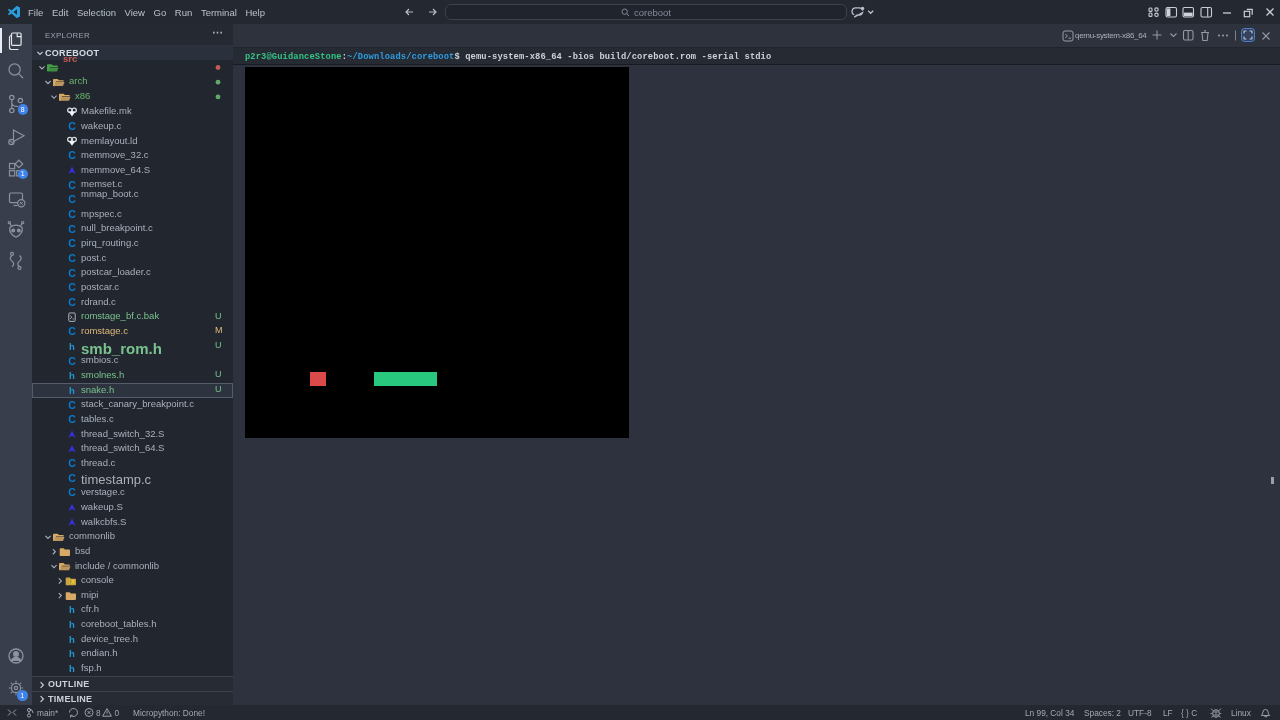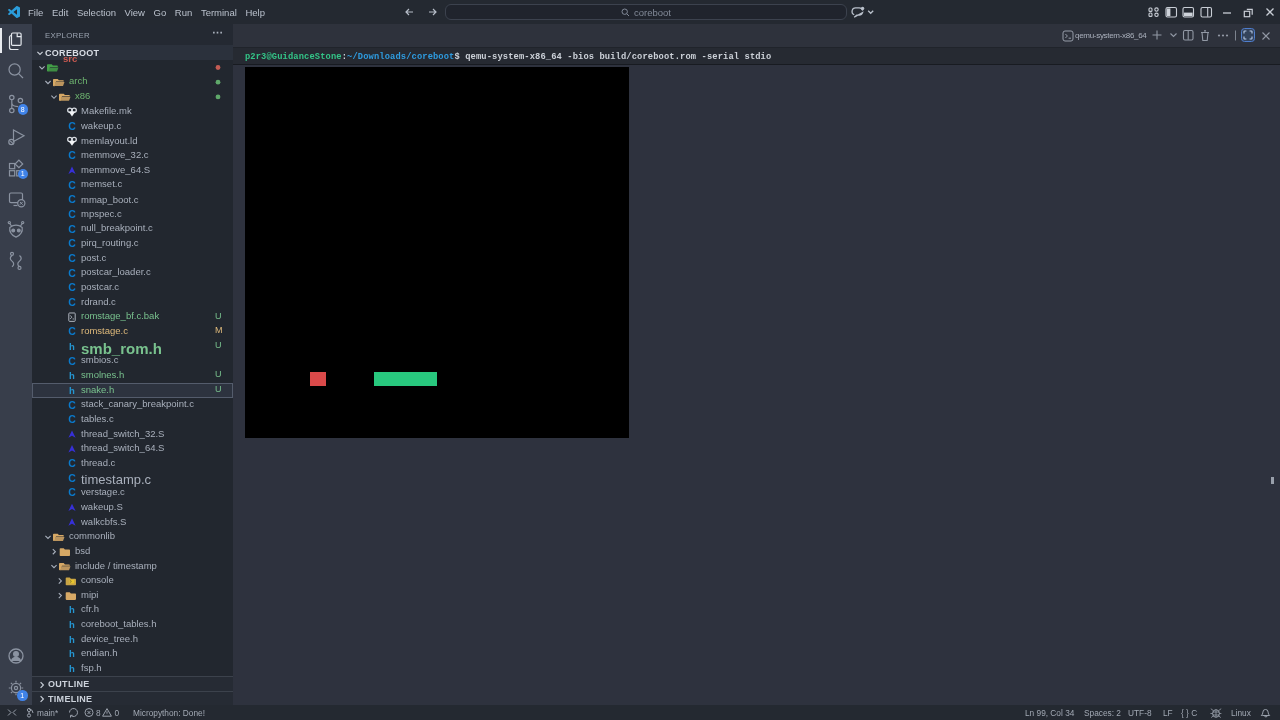--- a/index.html
+++ b/index.html
@@ -198,21 +198,21 @@
       </svg>
       <div style="position:absolute;left:31px;top:29px;font-size:9.5px;color:#cb5a51;font-weight:700;letter-spacing:0;white-space:nowrap">src</div>
       <div style="position:absolute;left:37px;top:51.4px;font-size:9.5px;color:#6db36f;font-weight:400;letter-spacing:0;white-space:nowrap">arch</div>
       <div style="position:absolute;left:43px;top:66.1px;font-size:9.5px;color:#6db36f;font-weight:400;letter-spacing:0;white-space:nowrap">x86</div>
       <div style="position:absolute;left:49px;top:81.2px;font-size:9.5px;color:#a9b0bc;font-weight:400;letter-spacing:0;white-space:nowrap">Makefile.mk</div>
       <div style="position:absolute;left:49px;top:95.8px;font-size:9.5px;color:#a9b0bc;font-weight:400;letter-spacing:0;white-space:nowrap">wakeup.c</div>
       <div style="position:absolute;left:49px;top:110.5px;font-size:9.5px;color:#a9b0bc;font-weight:400;letter-spacing:0;white-space:nowrap">memlayout.ld</div>
       <div style="position:absolute;left:49px;top:125.1px;font-size:9.5px;color:#a9b0bc;font-weight:400;letter-spacing:0;white-space:nowrap">memmove_32.c</div>
       <div style="position:absolute;left:49px;top:139.8px;font-size:9.5px;color:#a9b0bc;font-weight:400;letter-spacing:0;white-space:nowrap">memmove_64.S</div>
       <div style="position:absolute;left:49px;top:154.4px;font-size:9.5px;color:#a9b0bc;font-weight:400;letter-spacing:0;white-space:nowrap">memset.c</div>
-      <div style="position:absolute;left:49px;top:170px;font-size:9.5px;color:#a9b0bc;font-weight:400;letter-spacing:0;white-space:nowrap">mmap_boot.c</div>
+      <div style="position:absolute;left:49px;top:164px;font-size:9.5px;color:#a9b0bc;font-weight:400;letter-spacing:0;white-space:nowrap">mmap_boot.c</div>
       <div style="position:absolute;left:49px;top:183.7px;font-size:9.5px;color:#a9b0bc;font-weight:400;letter-spacing:0;white-space:nowrap">mpspec.c</div>
       <div style="position:absolute;left:49px;top:198.4px;font-size:9.5px;color:#a9b0bc;font-weight:400;letter-spacing:0;white-space:nowrap">null_breakpoint.c</div>
       <div style="position:absolute;left:49px;top:213.1px;font-size:9.5px;color:#a9b0bc;font-weight:400;letter-spacing:0;white-space:nowrap">pirq_routing.c</div>
       <div style="position:absolute;left:49px;top:227.7px;font-size:9.5px;color:#a9b0bc;font-weight:400;letter-spacing:0;white-space:nowrap">post.c</div>
       <div style="position:absolute;left:49px;top:242.4px;font-size:9.5px;color:#a9b0bc;font-weight:400;letter-spacing:0;white-space:nowrap">postcar_loader.c</div>
       <div style="position:absolute;left:49px;top:257.0px;font-size:9.5px;color:#a9b0bc;font-weight:400;letter-spacing:0;white-space:nowrap">postcar.c</div>
       <div style="position:absolute;left:49px;top:271.7px;font-size:9.5px;color:#a9b0bc;font-weight:400;letter-spacing:0;white-space:nowrap">rdrand.c</div>
       <div style="position:absolute;left:49px;top:286.3px;font-size:9.5px;color:#79c28e;font-weight:400;letter-spacing:0;white-space:nowrap">romstage_bf.c.bak</div>
       <div style="position:absolute;left:183px;top:286.7px;font-size:9px;color:#79c28e;font-weight:400;letter-spacing:0;white-space:nowrap">U</div>
       <div style="position:absolute;left:49px;top:301.0px;font-size:9.5px;color:#dfba7b;font-weight:400;letter-spacing:0;white-space:nowrap">romstage.c</div>
@@ -228,21 +228,21 @@
       <div style="position:absolute;left:49px;top:388.9px;font-size:9.5px;color:#a9b0bc;font-weight:400;letter-spacing:0;white-space:nowrap">tables.c</div>
       <div style="position:absolute;left:49px;top:403.6px;font-size:9.5px;color:#a9b0bc;font-weight:400;letter-spacing:0;white-space:nowrap">thread_switch_32.S</div>
       <div style="position:absolute;left:49px;top:418.2px;font-size:9.5px;color:#a9b0bc;font-weight:400;letter-spacing:0;white-space:nowrap">thread_switch_64.S</div>
       <div style="position:absolute;left:49px;top:432.9px;font-size:9.5px;color:#a9b0bc;font-weight:400;letter-spacing:0;white-space:nowrap">thread.c</div>
       <div style="position:absolute;left:49px;top:447.5px;font-size:13px;color:#a9b0bc;font-weight:400;letter-spacing:0;white-space:nowrap">timestamp.c</div>
       <div style="position:absolute;left:49px;top:462.2px;font-size:9.5px;color:#a9b0bc;font-weight:400;letter-spacing:0;white-space:nowrap">verstage.c</div>
       <div style="position:absolute;left:49px;top:476.8px;font-size:9.5px;color:#a9b0bc;font-weight:400;letter-spacing:0;white-space:nowrap">wakeup.S</div>
       <div style="position:absolute;left:49px;top:491.5px;font-size:9.5px;color:#a9b0bc;font-weight:400;letter-spacing:0;white-space:nowrap">walkcbfs.S</div>
       <div style="position:absolute;left:37px;top:506.2px;font-size:9.5px;color:#a9b0bc;font-weight:400;letter-spacing:0;white-space:nowrap">commonlib</div>
       <div style="position:absolute;left:43px;top:520.8px;font-size:9.5px;color:#a9b0bc;font-weight:400;letter-spacing:0;white-space:nowrap">bsd</div>
-      <div style="position:absolute;left:43px;top:535.5px;font-size:9.5px;color:#a9b0bc;font-weight:400;letter-spacing:0;white-space:nowrap">include / timestamp</div>
+      <div style="position:absolute;left:43px;top:535.5px;font-size:9.5px;color:#a9b0bc;font-weight:400;letter-spacing:0;white-space:nowrap">include / commonlib</div>
       <div style="position:absolute;left:49px;top:550.1px;font-size:9.5px;color:#a9b0bc;font-weight:400;letter-spacing:0;white-space:nowrap">console</div>
       <div style="position:absolute;left:49px;top:564.8px;font-size:9.5px;color:#a9b0bc;font-weight:400;letter-spacing:0;white-space:nowrap">mipi</div>
       <div style="position:absolute;left:49px;top:579.4px;font-size:9.5px;color:#a9b0bc;font-weight:400;letter-spacing:0;white-space:nowrap">cfr.h</div>
       <div style="position:absolute;left:49px;top:594.1px;font-size:9.5px;color:#a9b0bc;font-weight:400;letter-spacing:0;white-space:nowrap">coreboot_tables.h</div>
       <div style="position:absolute;left:49px;top:608.7px;font-size:9.5px;color:#a9b0bc;font-weight:400;letter-spacing:0;white-space:nowrap">device_tree.h</div>
       <div style="position:absolute;left:49px;top:623.4px;font-size:9.5px;color:#a9b0bc;font-weight:400;letter-spacing:0;white-space:nowrap">endian.h</div>
       <div style="position:absolute;left:49px;top:638.0px;font-size:9.5px;color:#a9b0bc;font-weight:400;letter-spacing:0;white-space:nowrap">fsp.h</div>
     </div>
 
   <div class="abs" style="left:0;top:652px;width:201px;height:14.5px;background:#262b34;border-top:1px solid #3c424c">

